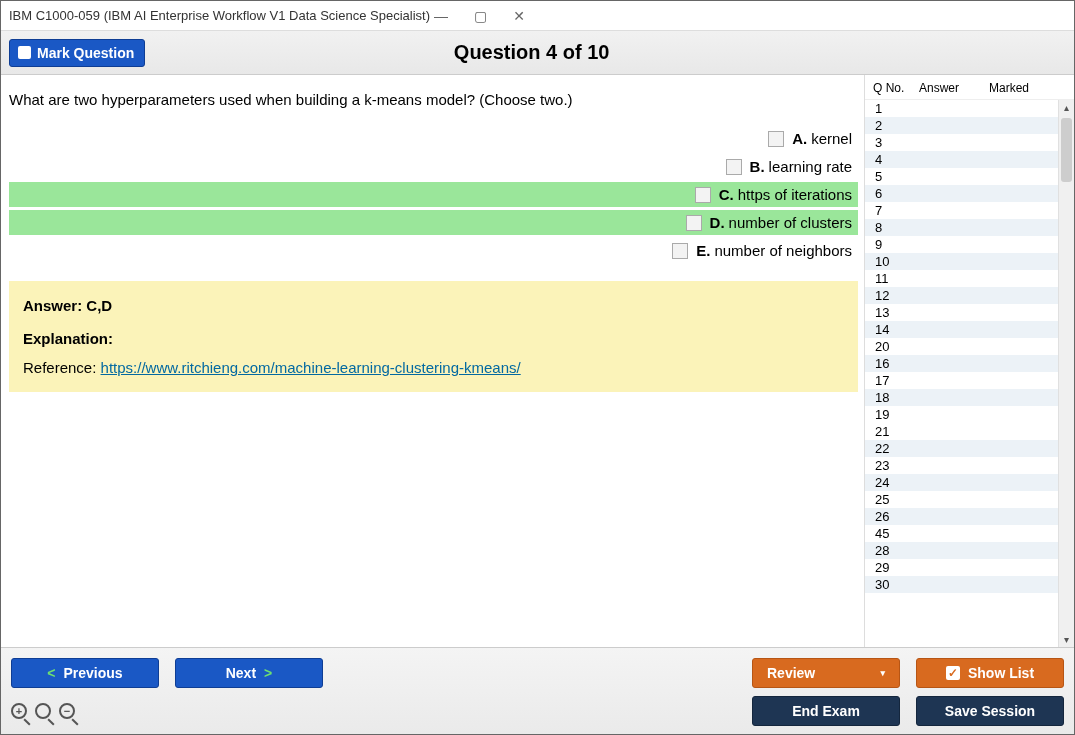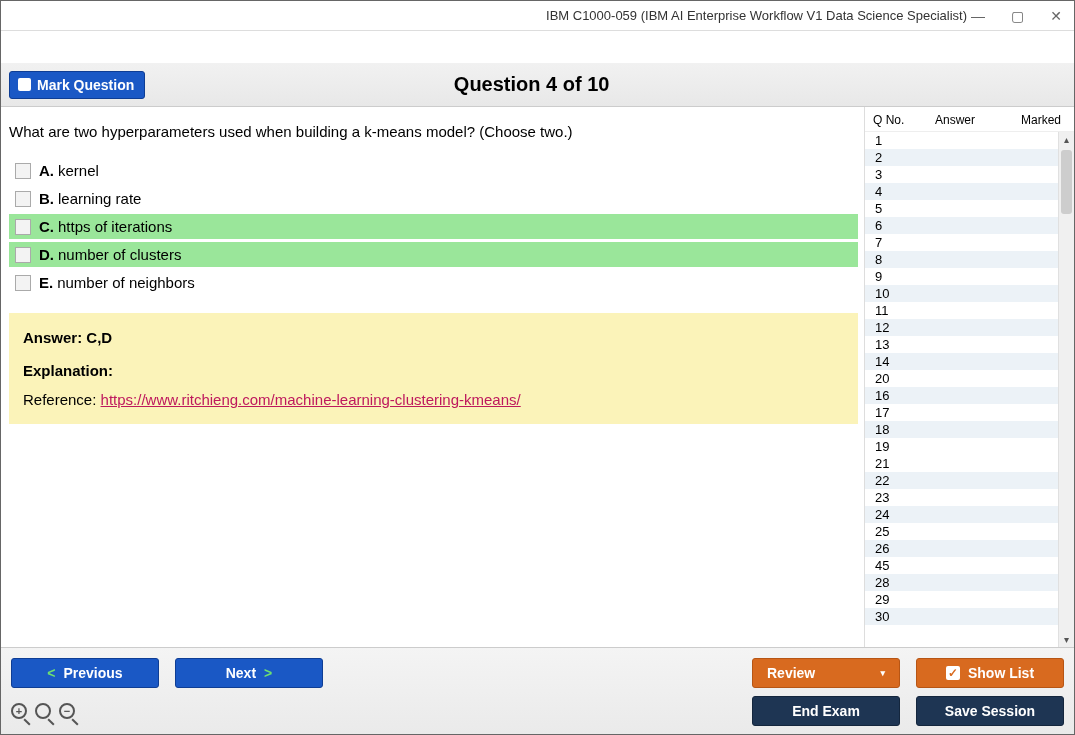--- a/index.html
+++ b/index.html
@@ -5,72 +5,73 @@
   * { box-sizing: border-box; }
   html, body { margin: 0; padding: 0; font-family: Arial, Helvetica, sans-serif; font-size: 13px; color: #000; }
   body { background: #fff; }
   .window {
     width: 1075px; height: 735px; margin: 0; border: 1px solid #666; background: #fff;
     display: flex; flex-direction: column;
     box-shadow: 0 0 0 2px #fff inset;
   }
   
   .titlebar {
-    display: flex; align-items: center; justify-content: flex-end;
+    display: flex; align-items: center; justify-content: flex-start;
     height: 30px; padding: 0 8px; border-bottom: 1px solid #ddd; background: #fff;
     color: #333;
   }
   .titlebar .title { font-size: 13px; }
   .win-controls { display: flex; gap: 18px; color: #666; font-size: 14px; }
   .win-controls span { cursor: pointer; padding: 2px 4px; }
   
   .headerbar {
     display: flex; align-items: center; height: 44px; padding: 6px 8px;
-    background: linear-gradient(#f1f1f1,#e8e8e8); border-bottom: 1px solid #ccc; margin-top: 32px;
+    background: linear-gradient(#f1f1f1,#e8e8e8); border-bottom: 1px solid #ccc;
   }
   .mark-btn {
     background: #1a58c5; color: #fff; border: 1px solid #0e3d94; border-radius: 3px;
     padding: 5px 10px 5px 8px; display: inline-flex; align-items: center; gap: 6px;
     font-weight: bold; font-size: 14px; cursor: pointer;
   }
   .mark-btn .box { width: 13px; height: 13px; background: #fff; border-radius: 2px; display:inline-block; }
   .qtitle { flex: 1; text-align: center; font-size: 20px; font-weight: bold; color: #000; }
   
   .body {
     display: flex; flex: 1; min-height: 0;
   }
   .main {
     flex: 1; padding: 10px 6px 6px 8px; overflow: auto;
   }
   .question-text { font-size: 15px; margin: 6px 0 18px 0; }
   .answers { margin-bottom: 18px; }
   .ans-row {
     display: flex; align-items: center; gap: 8px; padding: 4px 6px; margin-bottom: 3px;
     font-size: 15px;
+    justify-content: flex-end;
   }
   .ans-row.correct { background: #9ae69a; }
   .ans-check {
     width: 16px; height: 16px; border: 1px solid #aaa; background: #f3f3f3;
     display: inline-block; flex: 0 0 auto;
   }
   .ans-letter { font-weight: bold; margin-right: 4px; }
   .ans-text { }
   .explanation {
     background: #fbf3b9; padding: 16px 14px; margin-top: 10px;
   }
   .explanation .ans-line { font-weight: bold; font-size: 15px; margin-bottom: 16px; }
   .explanation .expl-label { font-weight: bold; font-size: 15px; margin-bottom: 12px; }
   .explanation .ref { font-size: 15px; }
-  .explanation a { color: #be185d; text-decoration: underline; }
+  .explanation a { color: #0369a1; text-decoration: underline; }
   
   .side {
     width: 210px; border-left: 1px solid #ddd; display:flex; flex-direction:column;
   }
   .side-head {
-    display: flex; gap: 16px; font-size: 12px; padding: 6px 4px 4px 8px; border-bottom: 1px solid #eee;
+    display: flex; gap: 0; font-size: 12px; padding: 6px 4px 4px 8px; border-bottom: 1px solid #eee;
   }
   .side-head .c1 { width: 46px; }
   .side-head .c2 { width: 70px; }
   .side-head .c3 { flex: 1; text-align: left; }
   .qlist-wrap { position: relative; flex: 1; overflow: hidden; }
   .qlist { position: absolute; inset: 0 16px 0 0; overflow: hidden; }
   .qrow {
     font-size: 13px; padding: 1px 0 1px 10px; height: 17px; display: flex; align-items: center;
     cursor: pointer;
   }

